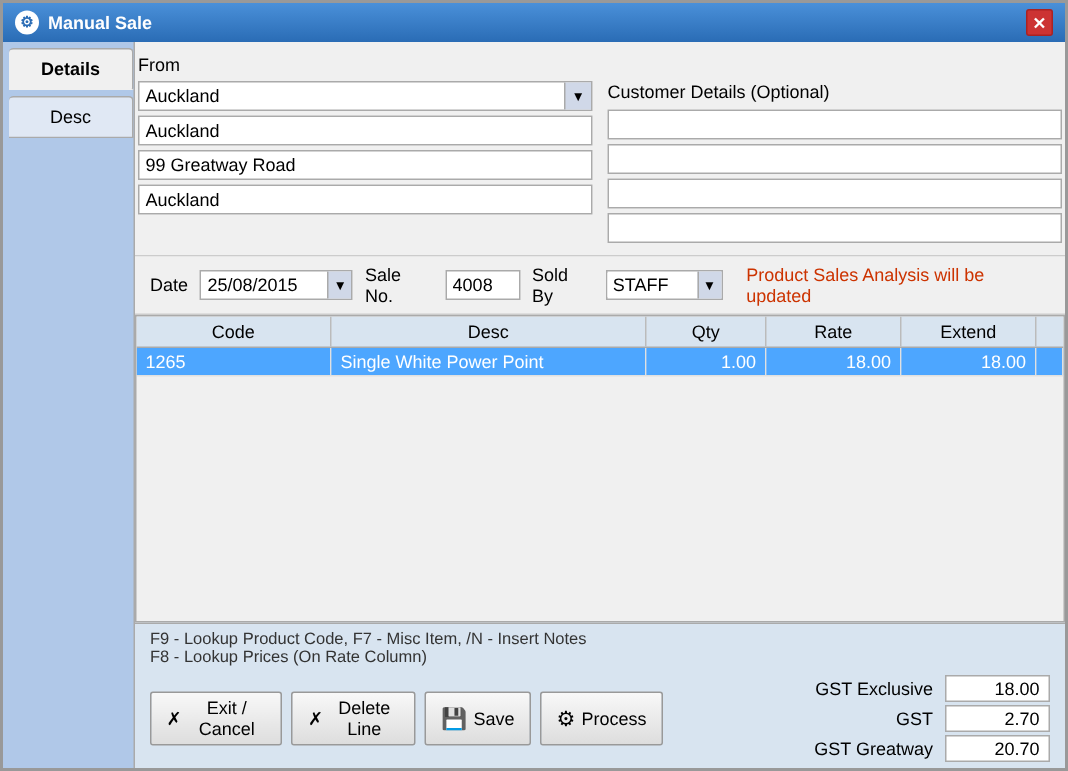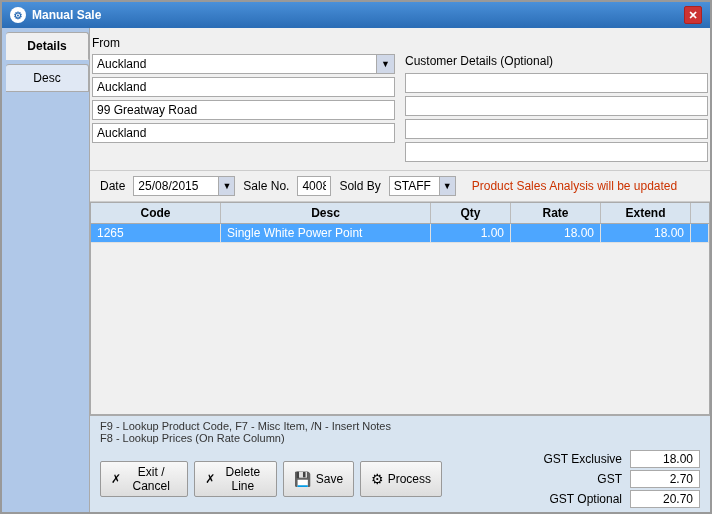--- a/index.html
+++ b/index.html
@@ -203,34 +203,34 @@
       justify-content: center;
       cursor: pointer;
       font-size: 9px;
     }
     .saleno-input {
       border: 1px solid #aaa;
       background: white;
       height: 20px;
       padding: 1px 4px;
       font-size: 12px;
-      width: 34px;
+      width: 50px;
     }
     .soldby-wrap {
       display: flex;
       align-items: center;
       border: 1px solid #aaa;
       background: white;
     }
     .soldby-wrap input {
       border: none;
       outline: none;
       padding: 1px 4px;
       font-size: 12px;
-      width: 49px;
+      width: 60px;
     }
     .soldby-arrow {
       width: 16px;
       height: 18px;
       background: #d0d8e8;
       border-left: 1px solid #aaa;
       display: flex;
       align-items: center;
       justify-content: center;
       cursor: pointer;
@@ -248,21 +248,20 @@
       flex-direction: column;
       border: 1px solid #aaa;
       margin: 0;
     }
     .table-header {
       display: grid;
       grid-template-columns: 130px 1fr 80px 90px 90px 18px;
       background: #d8e4f0;
       border-bottom: 1px solid #aaa;
       flex-shrink: 0;
-      font-weight: bold;
     }
     .th {
       padding: 3px 6px;
       font-size: 12px;
       text-align: center;
       border-right: 1px solid #bbb;
     }
     .th:last-child { border-right: none; }
     .table-body {
       flex: 1;
@@ -466,21 +465,21 @@
           <div class="totals-section">
             <div class="total-row">
               <span class="total-label">GST Exclusive</span>
               <div class="total-value">18.00</div>
             </div>
             <div class="total-row">
               <span class="total-label">GST</span>
               <div class="total-value">2.70</div>
             </div>
             <div class="total-row">
-              <span class="total-label">GST Optional</span>
+              <span class="total-label">GST Greatway</span>
               <div class="total-value">20.70</div>
             </div>
           </div>
         </div>
       </div>
     </div>
   </div>
 </div>
 
 </body></html>

